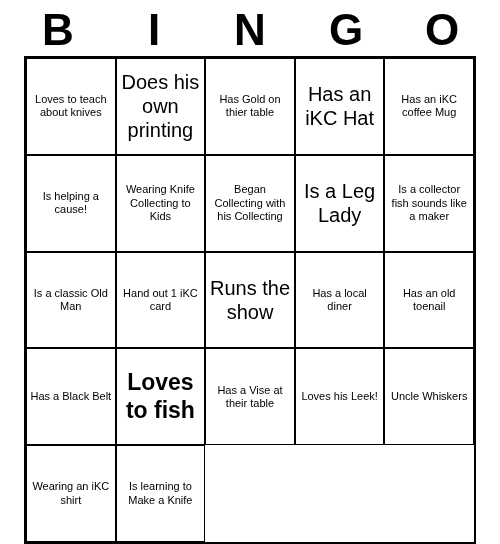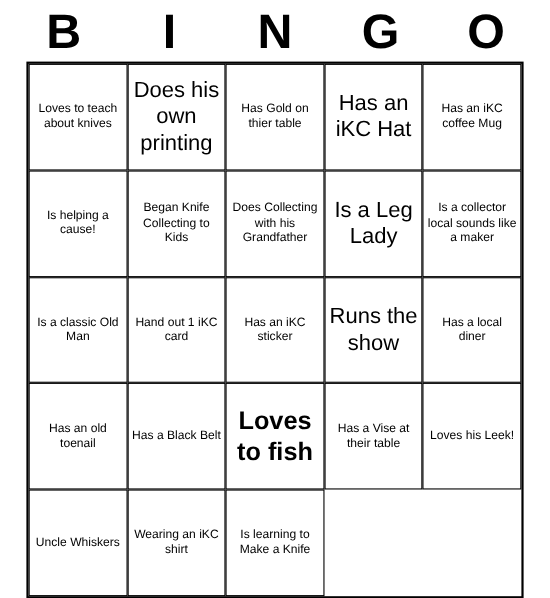--- a/index.html
+++ b/index.html
@@ -75,27 +75,26 @@
     <div class="bingo-letter">O</div>
   </div>
 
 <div id="bingo-grid">
 <div class="bingo-cell">Loves to teach about knives</div>
     <div class="bingo-cell medium-text">Does his own printing</div>
     <div class="bingo-cell">Has Gold on thier table</div>
     <div class="bingo-cell medium-text">Has an iKC Hat</div>
     <div class="bingo-cell">Has an iKC coffee Mug</div>
     <div class="bingo-cell">Is helping a cause!</div>
-    <div class="bingo-cell">Began Knife Collecting to Kids</div>
-    <div class="bingo-cell">Does Collecting with his Grandfather</div>
+    <div class="bingo-cell">Wearing Knife Collecting to Kids</div>
+    <div class="bingo-cell">Began Collecting with his Collecting</div>
     <div class="bingo-cell medium-text">Is a Leg Lady</div>
-    <div class="bingo-cell">Is a collector local sounds like a maker</div>
+    <div class="bingo-cell">Is a collector fish sounds like a maker</div>
     <div class="bingo-cell">Is a classic Old Man</div>
     <div class="bingo-cell">Hand out 1 iKC card</div>
-    <div class="bingo-cell">Has an iKC sticker</div>
     <div class="bingo-cell medium-text">Runs the show</div>
     <div class="bingo-cell">Has a local diner</div>
     <div class="bingo-cell">Has an old toenail</div>
     <div class="bingo-cell">Has a Black Belt</div>
     <div class="bingo-cell large-text">Loves to fish</div>
     <div class="bingo-cell">Has a Vise at their table</div>
     <div class="bingo-cell">Loves his Leek!</div>
     <div class="bingo-cell">Uncle Whiskers</div>
     <div class="bingo-cell">Wearing an iKC shirt</div>
     <div class="bingo-cell">Is learning to Make a Knife</div>

